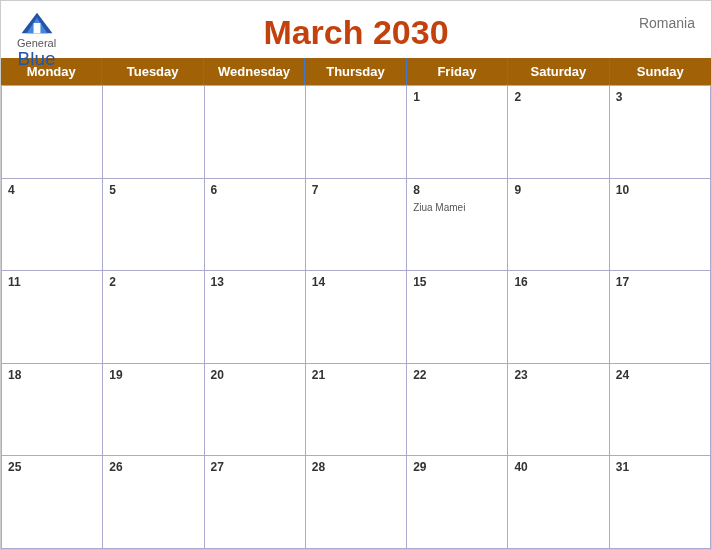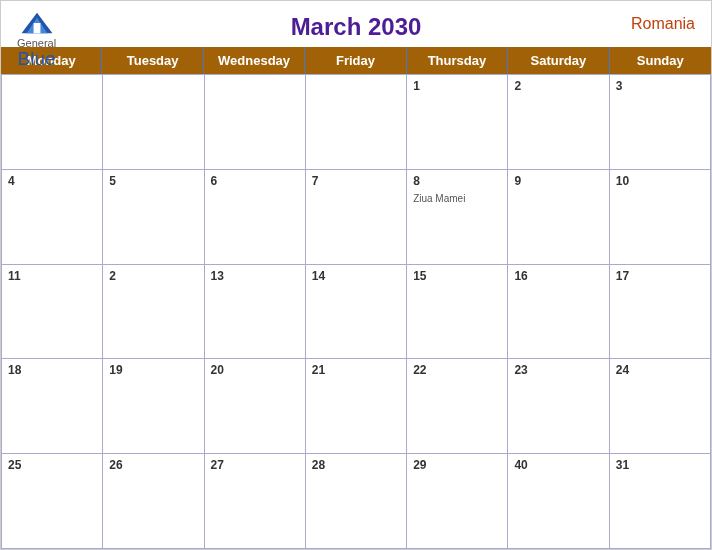--- a/index.html
+++ b/index.html
@@ -19,23 +19,23 @@
       flex-direction: column;
     }
     .calendar-header {
       display: flex;
       justify-content: center;
       align-items: flex-start;
       padding: 12px 20px 6px 20px;
       position: relative;
     }
     .calendar-title {
-      font-size: 24px;
+      font-size: 34px;
       font-weight: bold;
-      color: #4c1d95;
+      color: #c2410c;
       text-align: center;
       flex: 1;
     }
     .logo-area {
       position: absolute;
       left: 16px;
       top: 10px;
       display: flex;
       flex-direction: column;
       align-items: center;
@@ -54,22 +54,22 @@
     }
     .logo-icon {
       width: 36px;
       height: 24px;
       margin-bottom: 2px;
     }
     .country-label {
       position: absolute;
       right: 16px;
       top: 14px;
-      font-size: 16px;
-      color: #c2410c;
+      font-size: 14px;
+      color: #737373;
     }
     .day-headers {
       display: grid;
       grid-template-columns: repeat(7, 1fr);
       background: #a16207;
       color: #fff;
     }
     .day-header {
       text-align: center;
       padding: 6px 4px;
@@ -126,22 +126,22 @@
       <span class="logo-text-blue">Blue</span>
     </div>
     <h1 class="calendar-title">March 2030</h1>
     <span class="country-label">Romania</span>
   </div>
 
   <div class="day-headers">
     <div class="day-header">Monday</div>
     <div class="day-header">Tuesday</div>
     <div class="day-header">Wednesday</div>
+    <div class="day-header">Thursday</div>
     <div class="day-header">Friday</div>
-    <div class="day-header">Thursday</div>
     <div class="day-header">Saturday</div>
     <div class="day-header">Sunday</div>
   </div>
 
   <div class="calendar-grid">
 
     <div class="calendar-cell row-1 empty"></div>
     <div class="calendar-cell row-1 empty"></div>
     <div class="calendar-cell row-1 empty"></div>
     <div class="calendar-cell row-1 empty"></div>

